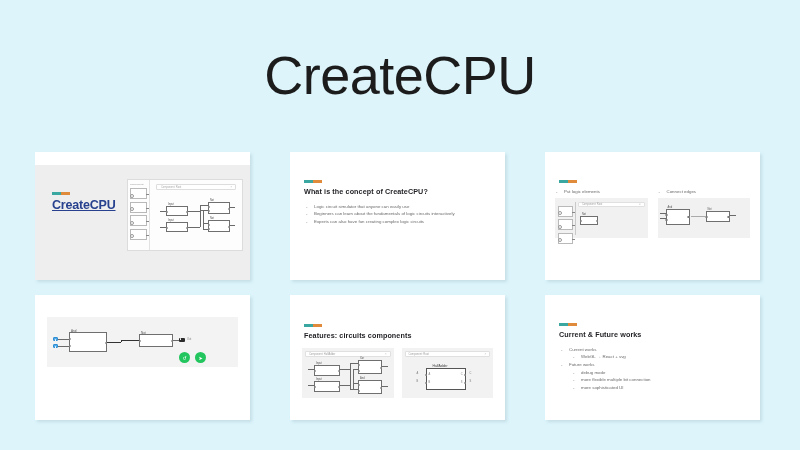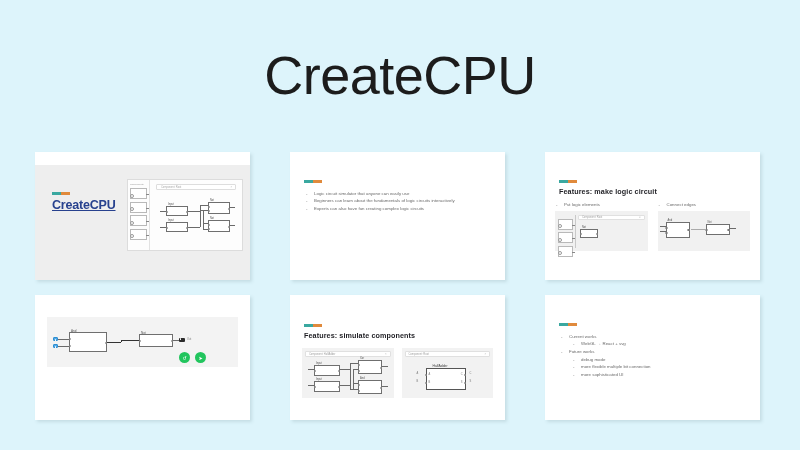--- a/index.html
+++ b/index.html
@@ -228,35 +228,35 @@
 
         </div>
       </div>
     </div>
 
     <div class="card">
       <div class="card-topbar"></div>
       <div class="card-body">
         <div class="slide-pad">
           <div class="accent"></div>
+          <div class="slide-head" style="margin-top:4px;">What is the concept of CreateCPU?</div>
           <div class="bullets">
             <div class="bullet">Logic circuit simulator that anyone can easily use</div>
             <div class="bullet">Beginners can learn about the fundamentals of logic circuits interactively</div>
             <div class="bullet">Experts can also have fun creating complex logic circuits</div>
           </div>
         </div>
       </div>
     </div>
 
     <div class="card">
       <div class="card-topbar"></div>
       <div class="card-body">
         <div class="slide-pad" style="padding:15px 10px 0 10px;">
           <div class="accent" style="margin-left:4px;"></div>
-          <div class="slide-head" style="margin:4px 0 0 4px;">Features: make logic circuit</div>
 
           <div class="cols">
             <div class="col">
               <div class="col-label">Put logic elements</div>
               <div class="panel">
                 <div style="position:absolute;left:3px;top:3px;width:15px;">
                   <div class="s1-side-label">&nbsp;</div>
                   <div class="elem-card"></div>
                   <div class="elem-card"></div>
                   <div class="elem-card"></div>
@@ -339,21 +339,21 @@
           <div class="greenbtn" style="left:148px;top:35px;">➤</div>
         </div>
       </div>
     </div>
 
     <div class="card">
       <div class="card-topbar"></div>
       <div class="card-body">
         <div style="padding:16px 14px 0 14px;">
           <div class="accent"></div>
-          <div class="slide-head" style="margin-top:4px;">Features: simulate components</div>
+          <div class="slide-head" style="margin-top:4px;">Features: circuits components</div>
         </div>
 
         <div class="s5-wrap">
           <div class="s5-panel">
             <div class="s5-bar">
               <span class="b-txt">Component: HalfAdder</span>
               <span class="b-x">×</span>
             </div>
 
             <div class="gate" style="left:12px;top:17px;width:26px;height:11px;">
@@ -417,20 +417,21 @@
           </div>
         </div>
       </div>
     </div>
 
     <div class="card">
       <div class="card-topbar"></div>
       <div class="card-body">
         <div class="slide-pad">
           <div class="accent"></div>
+          <div class="slide-head" style="margin-top:4px;">Current &amp; Future works</div>
           <div class="bullets">
             <div class="bullet">Current works</div>
             <div class="bullet sub">WebGL → React + svg</div>
             <div class="bullet">Future works</div>
             <div class="bullet sub">debug mode</div>
             <div class="bullet sub">more flexible multiple bit connection</div>
             <div class="bullet sub">more sophisticated UI</div>
           </div>
         </div>
       </div>

